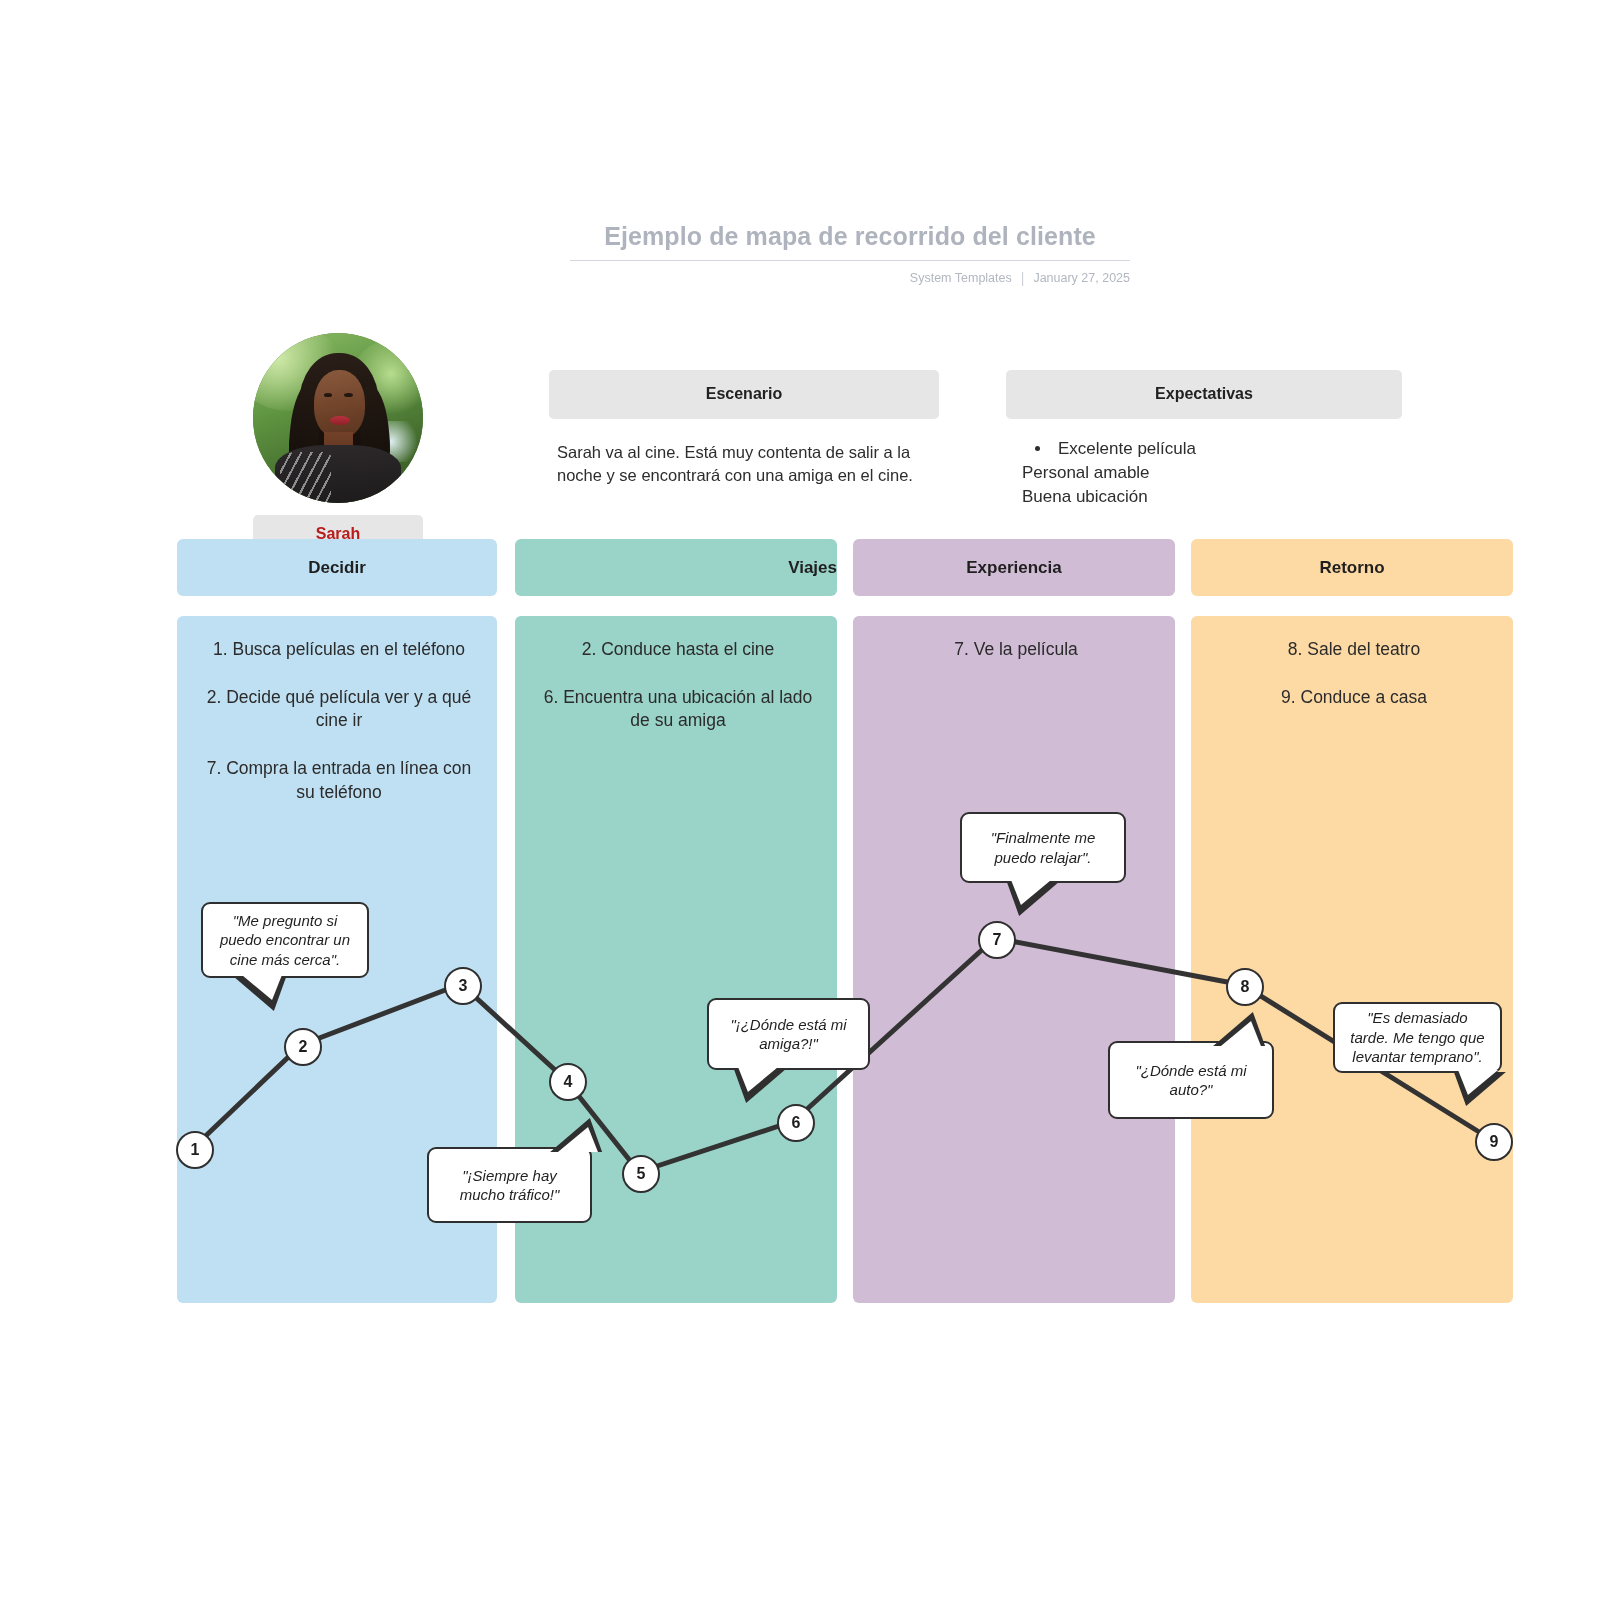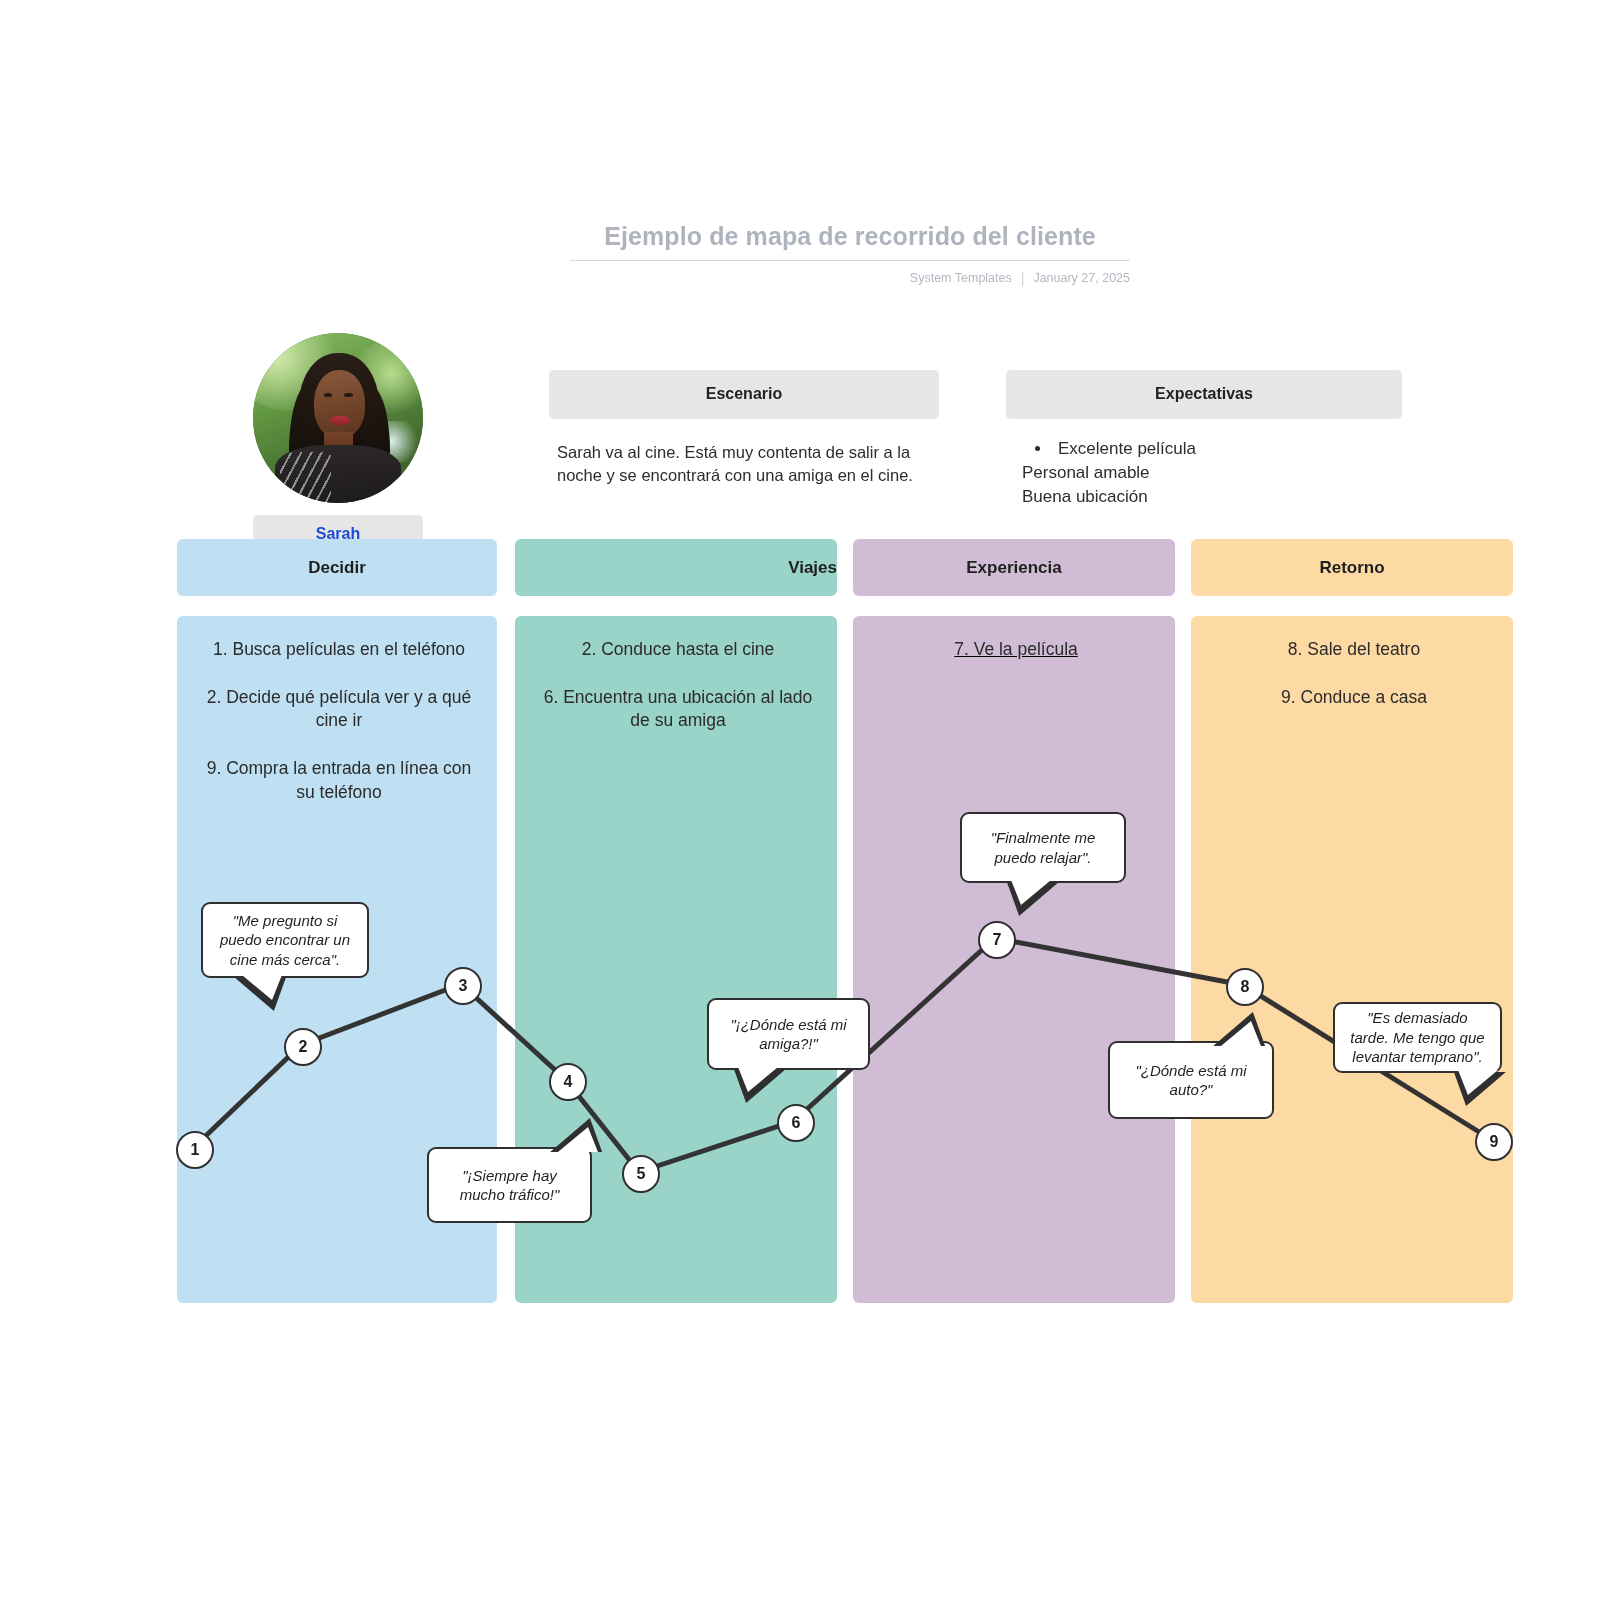--- a/index.html
+++ b/index.html
@@ -80,21 +80,21 @@
   .ph-pat   { position:absolute; left:16%; bottom:0; width:30%; height:30%;
               background:repeating-linear-gradient(118deg, rgba(226,230,233,.55) 0 2px, rgba(0,0,0,0) 2px 9px);
               border-radius:30% 10% 0 0; }
   #persona-name {
     margin-top: 12px;
     background: #e6e6e6;
     border-radius: 5px;
     text-align: center;
     font-size: 16px;
     font-weight: bold;
-    color: #1d4ed8;
+    color: #b91c1c;
     padding: 10px 0 11px;
   }
 
   
   .panel { position: absolute; }
   .panel-head {
     background: #e6e6e6;
     border-radius: 5px;
     text-align: center;
     font-size: 16px;
@@ -218,30 +218,30 @@
       </div>
       <div class="col-head" style="left: 1191px; width: 322px; background: rgb(253, 217, 164);">
         <span>Retorno</span>
       </div>
     </div>
   <div id="col-bodies">
       <div class="col-body" style="left: 177px; width: 320px; background: rgb(191, 224, 242);">
         <div class="col-steps">
           <div class="step">1. Busca películas en el teléfono</div>
           <div class="step">2. Decide qué película ver y a qué cine ir</div>
-          <div class="step">9. Compra la entrada en línea con su teléfono</div>
+          <div class="step">7. Compra la entrada en línea con su teléfono</div>
         </div>
       </div>
       <div class="col-body" style="left: 515px; width: 322px; background: rgb(154, 211, 200);">
         <div class="col-steps">
           <div class="step">2. Conduce hasta el cine</div>
           <div class="step">6. Encuentra una ubicación al lado de su amiga</div>
         </div>
       </div>
-      <div class="col-body" style="left: 853px; width: 322px; background: rgb(208, 188, 212); text-decoration: underline;">
+      <div class="col-body" style="left: 853px; width: 322px; background: rgb(208, 188, 212);">
         <div class="col-steps">
           <div class="step">7. Ve la película</div>
         </div>
       </div>
       <div class="col-body" style="left: 1191px; width: 322px; background: rgb(253, 217, 164);">
         <div class="col-steps">
           <div class="step">8. Sale del teatro</div>
           <div class="step">9. Conduce a casa</div>
         </div>
       </div>

